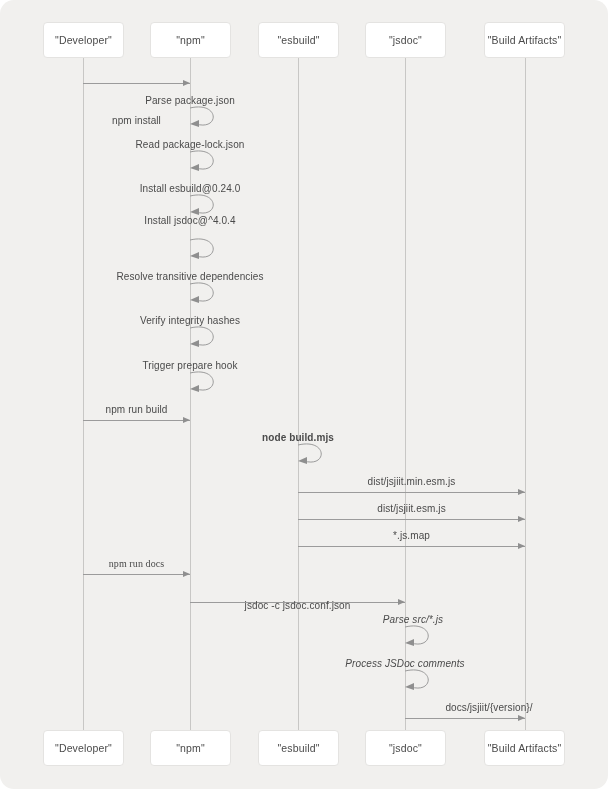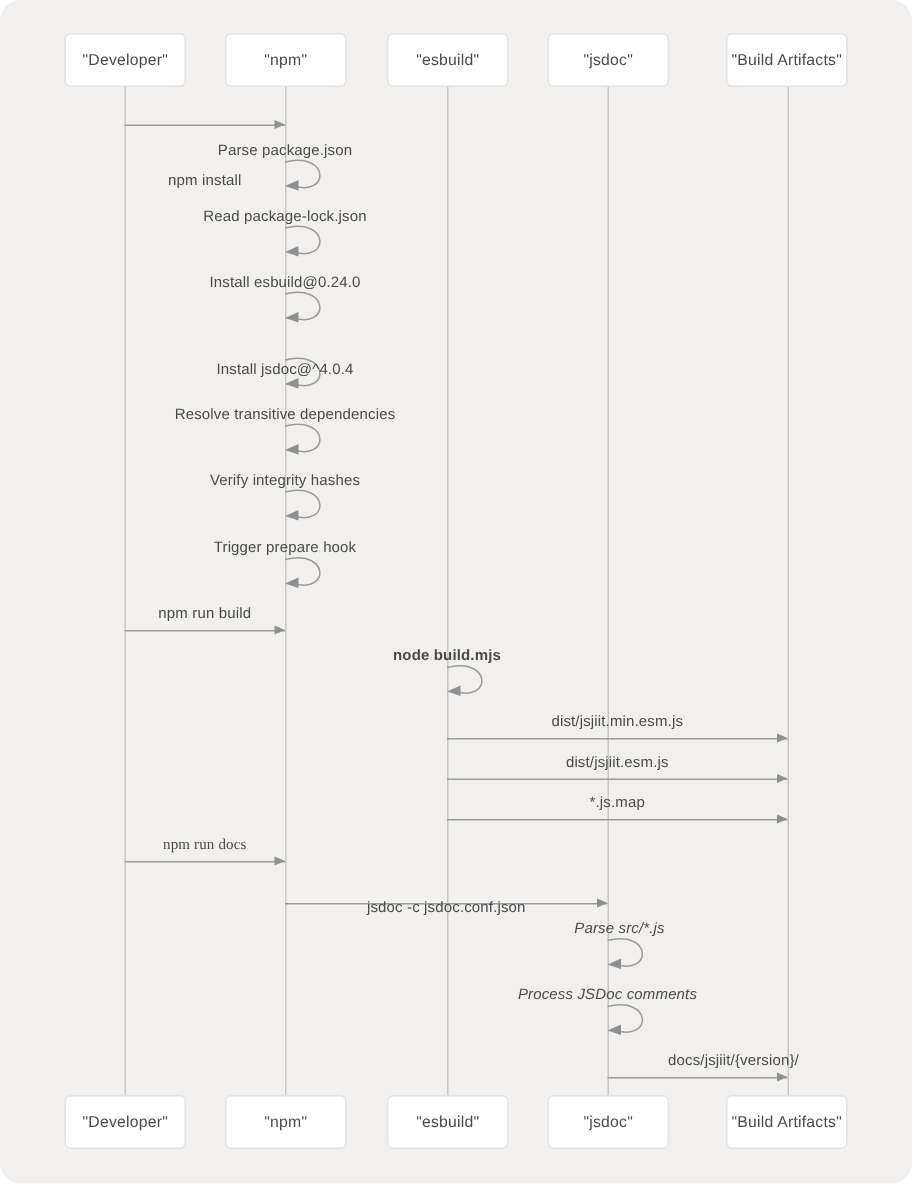--- a/index.html
+++ b/index.html
@@ -176,21 +176,21 @@
       </div>
       <div class="msg-line" style="left: 405px; top: 718px; width: 120px; background: rgb(155, 155, 155);"></div>
       <div class="arrowhead right" style="top: 715px; left: 518px;"></div>
     </div>
 
   <div id="labels">
       <div class="msg-label centered" style="left: 136.5px; top: 67px; color: rgb(74, 74, 74); margin-top: 48px;">npm install</div>
       <div class="msg-label centered" style="left: 190px; top: 95px; color: rgb(74, 74, 74);">Parse package.json</div>
       <div class="msg-label centered" style="left: 190px; top: 139px; color: rgb(74, 74, 74);">Read package-lock.json</div>
       <div class="msg-label centered" style="left: 190px; top: 183px; color: rgb(74, 74, 74);">Install esbuild@0.24.0</div>
-      <div class="msg-label centered" style="left: 190px; top: 241px; color: rgb(74, 74, 74); text-align: center;">Install jsdoc@^4.0.4</div>
+      <div class="msg-label centered" style="left: 190px; top: 215px; color: rgb(74, 74, 74); text-align: center;">Install jsdoc@^4.0.4</div>
       <div class="msg-label centered" style="left: 190px; top: 271px; color: rgb(74, 74, 74);">Resolve transitive dependencies</div>
       <div class="msg-label centered" style="left: 190px; top: 315px; color: rgb(74, 74, 74);">Verify integrity hashes</div>
       <div class="msg-label centered" style="left: 190px; top: 360px; color: rgb(74, 74, 74);">Trigger prepare hook</div>
       <div class="msg-label centered" style="left: 136.5px; top: 404px; color: rgb(74, 74, 74);">npm run build</div>
       <div class="msg-label centered" style="left: 298px; top: 432px; color: rgb(74, 74, 74); font-weight: bold;">node build.mjs</div>
       <div class="msg-label centered" style="left: 411.5px; top: 476px; color: rgb(74, 74, 74);">dist/jsjiit.min.esm.js</div>
       <div class="msg-label centered" style="left: 411.5px; top: 503px; color: rgb(74, 74, 74);">dist/jsjiit.esm.js</div>
       <div class="msg-label centered" style="left: 411.5px; top: 530px; color: rgb(74, 74, 74);">*.js.map</div>
       <div class="msg-label centered" style="left: 136.5px; top: 558px; color: rgb(74, 74, 74); font-family: Liberation Serif, serif;">npm run docs</div>
       <div class="msg-label centered" style="left: 297.5px; top: 586px; color: rgb(74, 74, 74); margin-top: 14px;">jsdoc -c jsdoc.conf.json</div>

